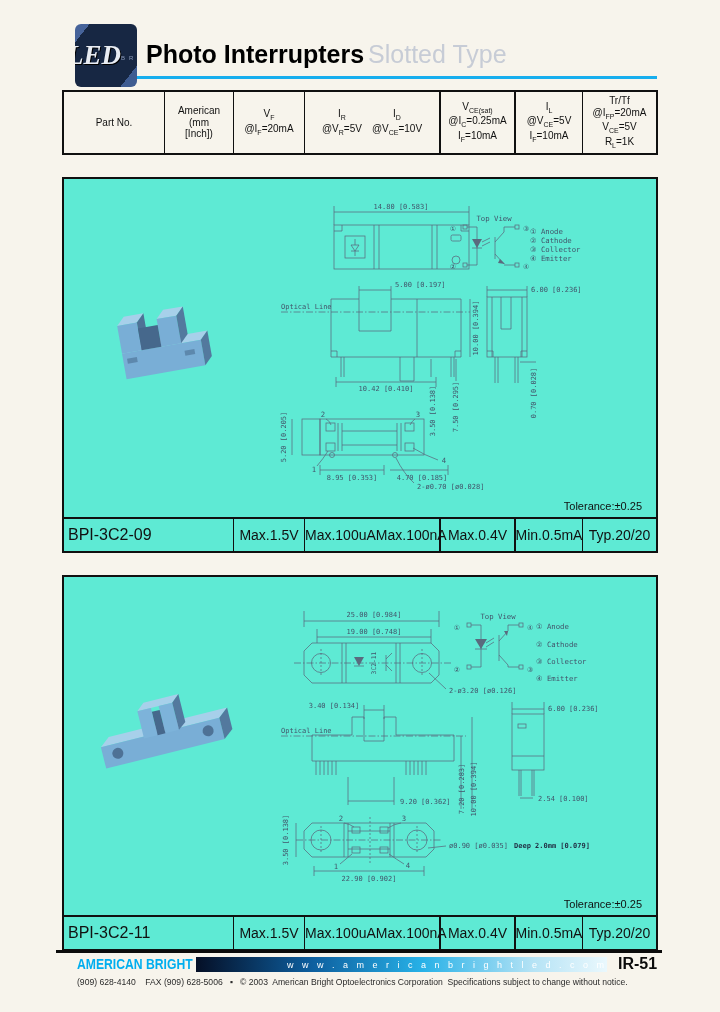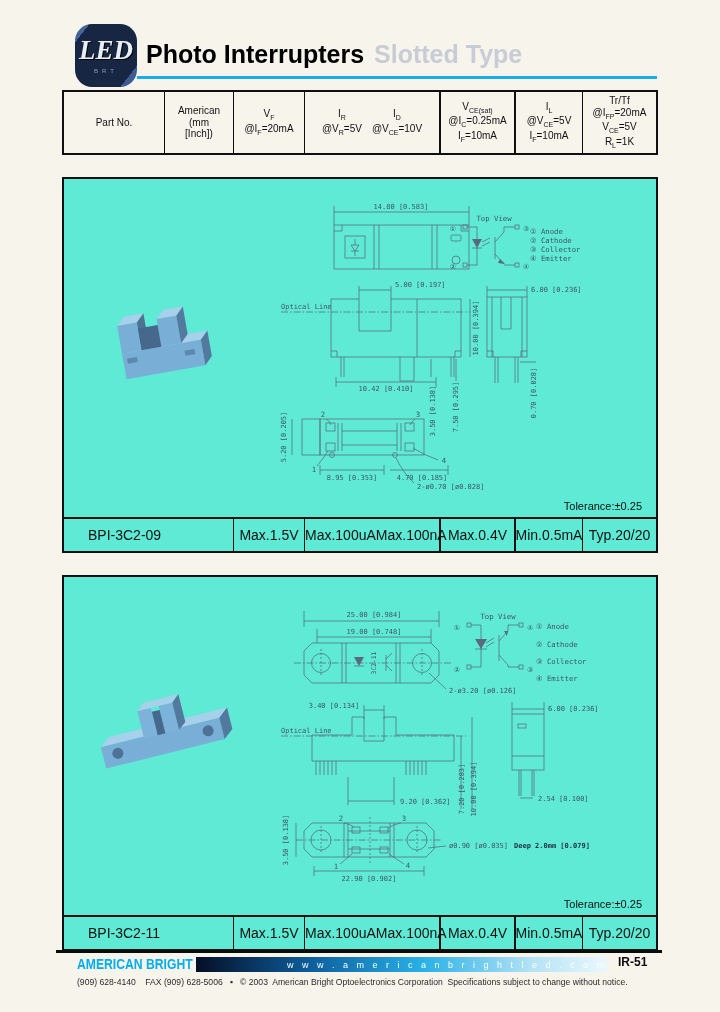--- a/index.html
+++ b/index.html
@@ -1,28 +1,28 @@
 <!DOCTYPE html>
 <html><head>
 <meta charset="utf-8">
 <style>
   *{margin:0;padding:0;box-sizing:border-box}
   html,body{width:720px;height:1012px}
   body{position:relative;background:#f7f4ec;font-family:"Liberation Sans",sans-serif;color:#111;overflow:hidden}
 
   
-  .logo{position:absolute;left:75px;top:24px;width:62px;height:63px;border-radius:17px;
+  .logo{position:absolute;left:75px;top:24px;width:62px;height:63px;border-radius:6px;
         background:linear-gradient(128deg,#46639a 0 13%,#172743 13% 85%,#3f5c91 85%);
-        display:flex;flex-direction:column;align-items:center;justify-content:center;overflow:hidden}
+        display:flex;flex-direction:row;align-items:center;justify-content:center;overflow:hidden}
   .logo-led{font-size:27px;font-weight:bold;font-style:italic;color:#e9edf4;line-height:1;
             font-family:"Liberation Serif",serif;text-shadow:1px 1px 0 #000}
   .logo-brt{font-size:6px;letter-spacing:4px;color:#8b9ab8;margin-top:4px}
   .title-wrap{position:absolute;left:146px;top:40px;white-space:nowrap}
   .title{font-size:25px;font-weight:bold;color:#000000;letter-spacing:0}
-  .subtitle{font-size:25px;font-weight:bold;color:#c7ccd6;margin-left:10px}
+  .subtitle{font-size:25px;font-weight:normal;color:#c7ccd6;margin-left:4px}
   .title-rule{position:absolute;left:137px;top:76px;width:520px;height:3px;background:#17aeee}
 
   
   .spec{position:absolute;left:62px;top:90px;width:596px;height:65px;border:2px solid #101010;
         display:grid;grid-template-columns:101px 69px 71px 136px 75px 67px 1fr;background:#f7f4ec}
   .shc{border-right:1px solid #101010;display:flex;align-items:center;justify-content:center;
        text-align:center;font-size:10px;line-height:1.18;padding:1px}
   .shc.b2{border-right-width:2px}
   .shc:last-child{border-right:none}
   .shc sub,.rcell sub{font-size:7px}
@@ -33,21 +33,21 @@
            display:flex;flex-direction:column;background:#5eead4}
   .sec1{top:177px}.sec2{top:575px}
   .draw-area{flex:1;position:relative}
   .tolerance{position:absolute;right:14px;bottom:5px;font-size:11px;color:#101010}
   .prow{height:34px;border-top:2px solid #101010;display:grid;
         grid-template-columns:170px 71px 136px 75px 67px 1fr}
   .rcell{border-right:1px solid #101010;display:flex;align-items:center;justify-content:center;
          font-size:14px;white-space:nowrap}
   .rcell.b2{border-right-width:2px}
   .rcell:last-child{border-right:none}
-  .rcell.part{justify-content:flex-start;padding-left:24px;font-size:14px}
+  .rcell.part{justify-content:flex-start;padding-left:4px;font-size:16px}
   .rcell.dual{justify-content:space-evenly}
 
   
   .tech{position:absolute;left:160px;top:0}
   .tech line,.tech path,.tech rect,.tech circle,.tech polygon{stroke:#5a6a7e;stroke-width:.75;fill:none}
   .tech .fillm{fill:#5a6a7e;stroke:none}
   .tech text{font:7px "DejaVu Sans Mono",monospace;fill:#42546a;stroke:none;white-space:pre}
   .tech .lbl{font-size:7.3px}
   .tech .sm{font-size:6.3px}
   .tech .dash{stroke-dasharray:7 2 1.5 2}
@@ -57,21 +57,21 @@
   .photo *{stroke:none}
 
   
   .f-rule{position:absolute;left:56px;top:950px;width:606px;height:3px;background:#0b0b0b}
   .f-brand{position:absolute;left:77px;top:956px;font-size:14.5px;font-weight:bold;color:#00aeef;
            transform:scaleX(.84);transform-origin:left;white-space:nowrap}
   .f-bar{position:absolute;left:196px;top:957px;width:411px;height:15px;
          background:linear-gradient(90deg,#050f26,#0d5e9e 28%,#27b1e7 55%,#b5e3f5 82%,#eaf8fd);
          display:flex;align-items:center;justify-content:flex-end}
   .f-url{color:#fff;font-size:9px;letter-spacing:3px;white-space:nowrap}
-  .f-page{position:absolute;left:618px;top:955px;font-size:12px;font-weight:bold;color:#0b0b0b}
+  .f-page{position:absolute;left:618px;top:955px;font-size:16px;font-weight:bold;color:#0b0b0b}
   .f-contact{position:absolute;left:77px;top:977px;font-size:8.6px;color:#2a2a2a;white-space:pre}
 </style>
 </head>
 <body>
 
 <div class="logo">
   <span class="logo-led">LED</span>
   <span class="logo-brt">BRT</span>
 </div>
 <div class="title-wrap">

